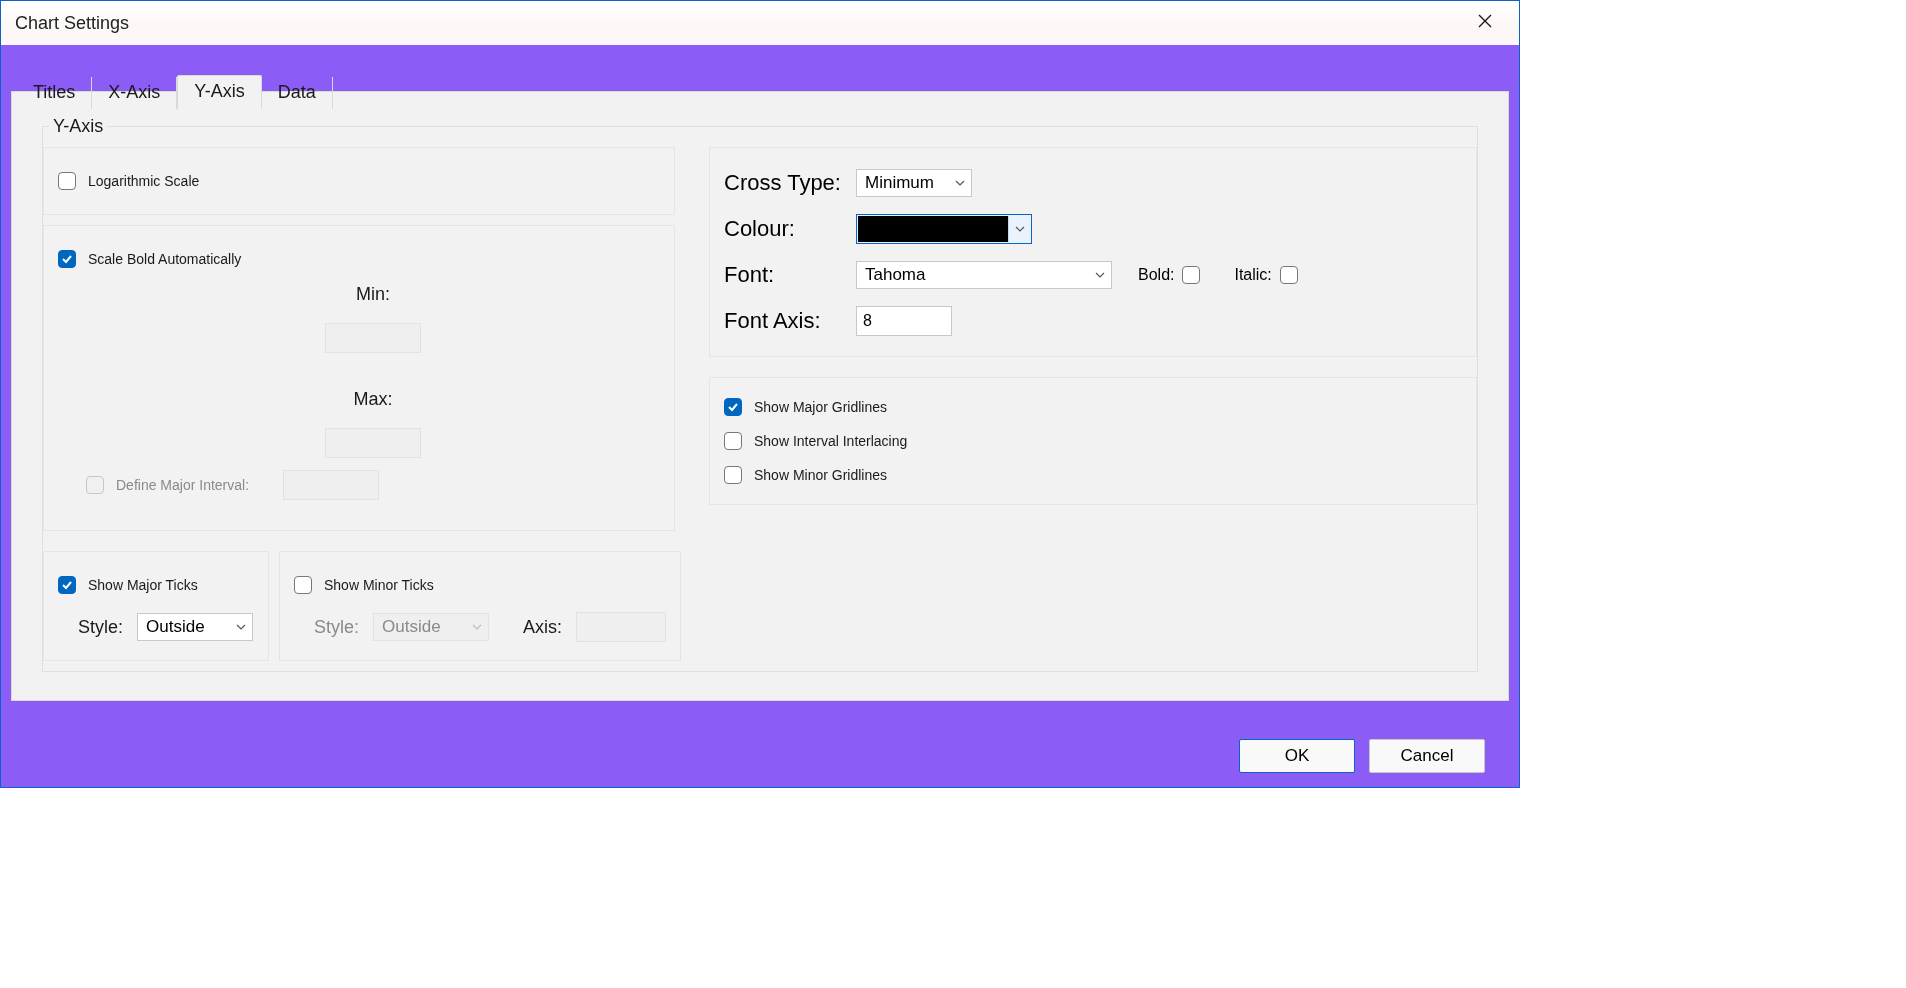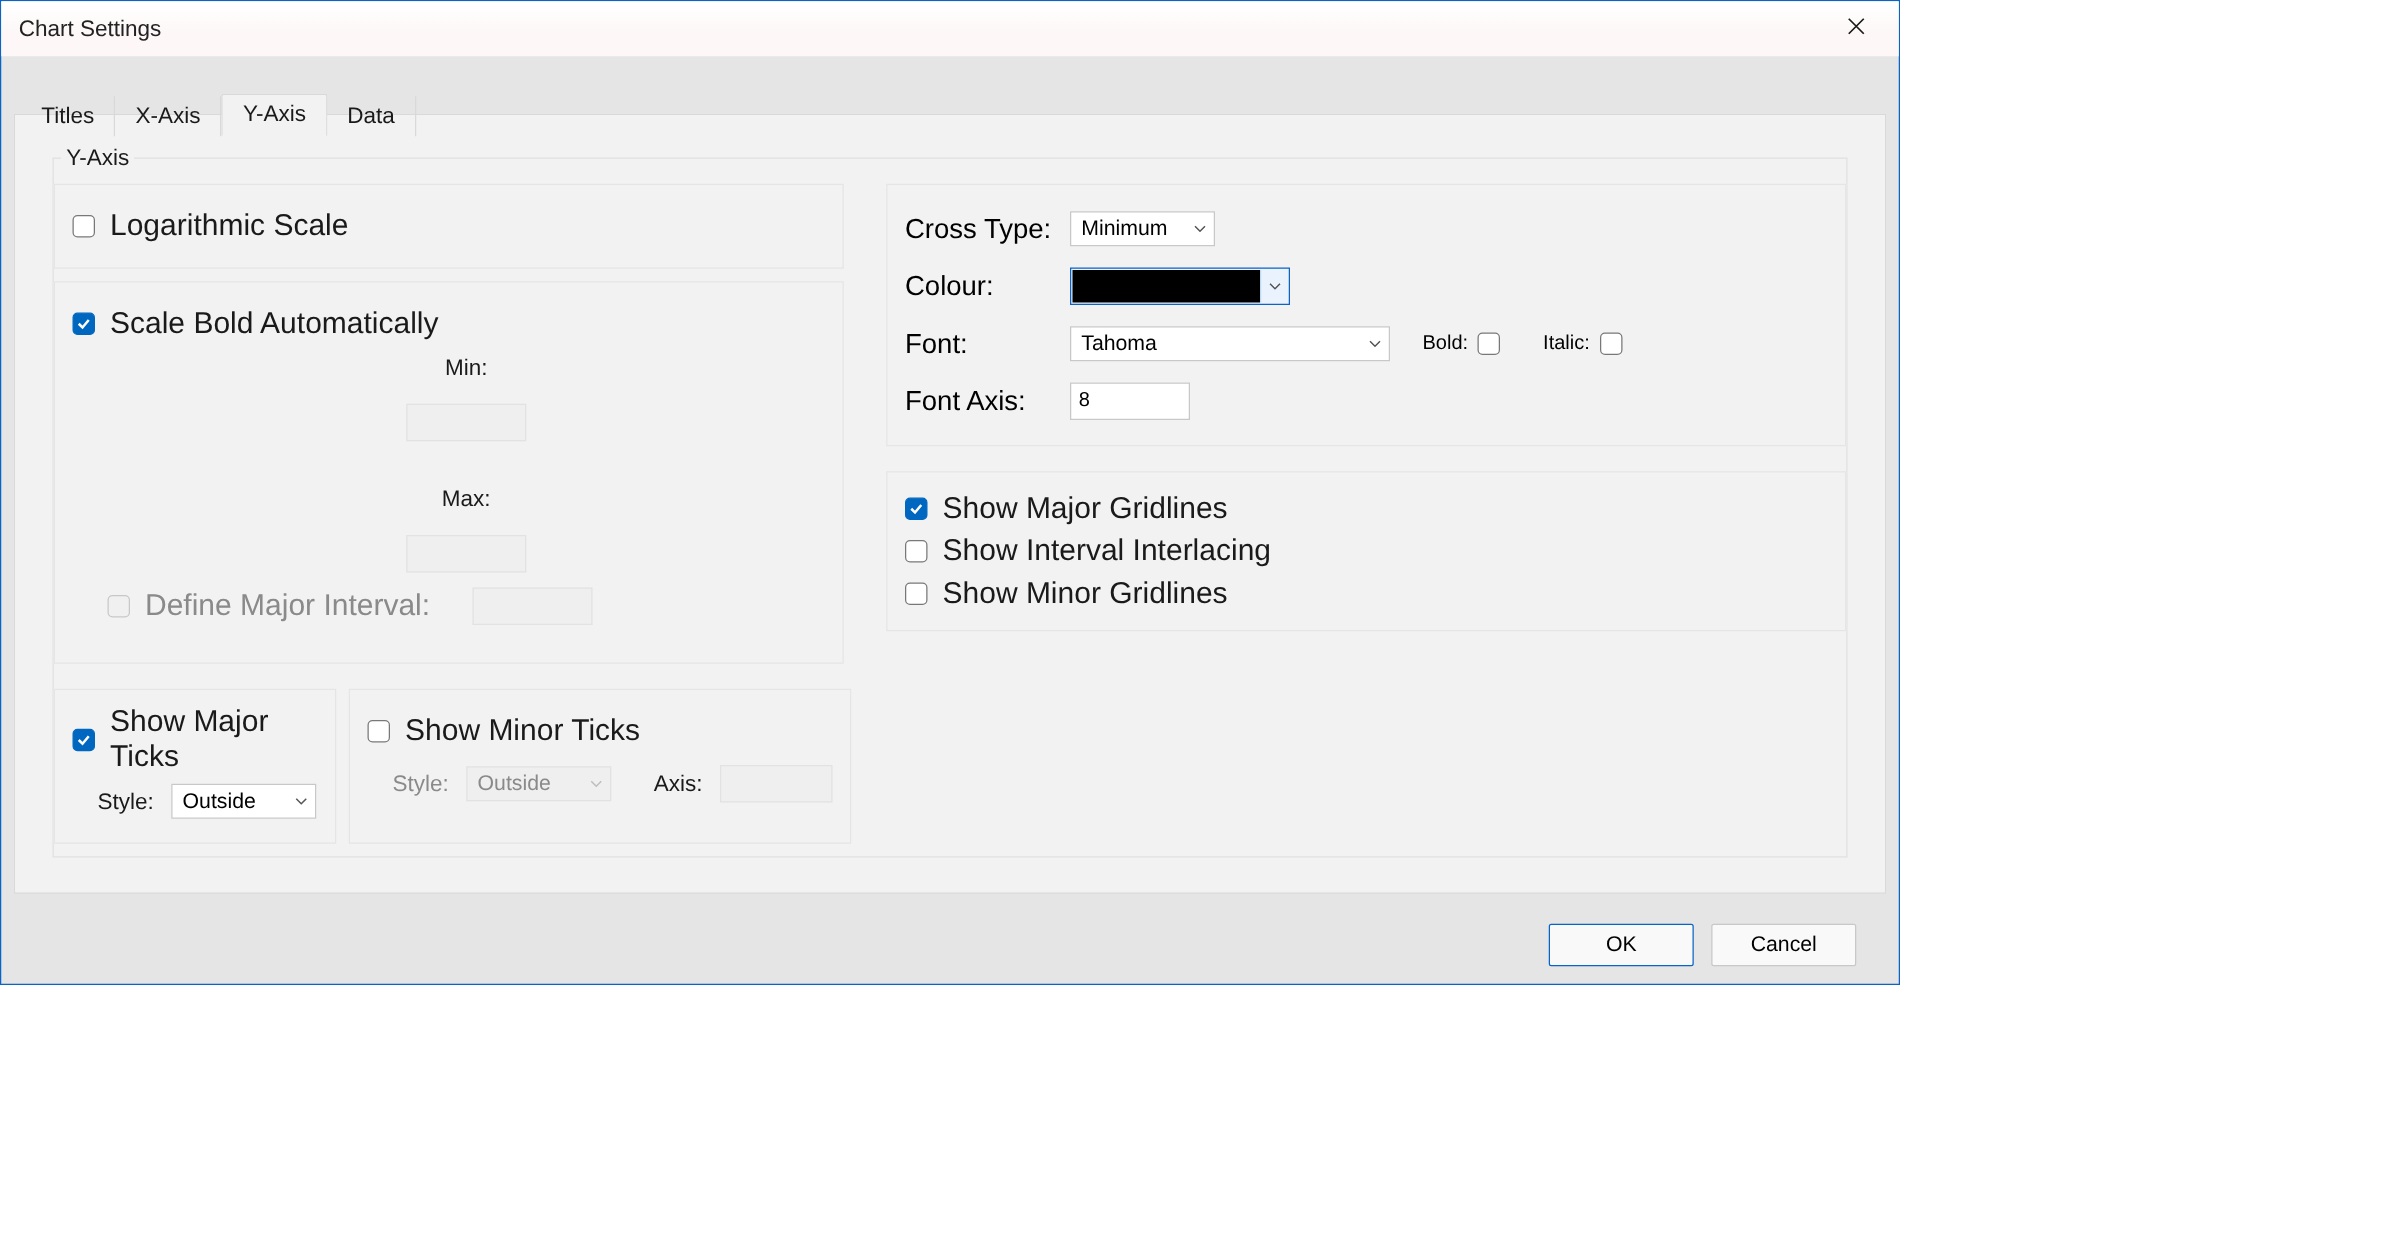--- a/index.html
+++ b/index.html
@@ -7,21 +7,21 @@
     margin: 0; padding: 0;
     font-family: "Segoe UI", Tahoma, sans-serif;
     font-size: 16px;
     background: #fff;
     color: #000;
   }
   .window {
     width: 1520px;
     height: 788px;
     border: 1px solid #0a63c7;
-    background: #e5e5e5;
+    background: #8b5cf6;
     position: relative;
   }
   .titlebar {
     height: 44px;
     display: flex;
     align-items: center;
     padding: 0 14px;
     background: linear-gradient(#fff, #fdf7f7 60%, #fdf7f7);
   }
   .titlebar .title {
@@ -123,21 +123,21 @@
   .chk.checked {
     background: #0067c0;
     border-color: #0067c0;
   }
   .chk.checked svg { width: 12px; height: 12px; }
   .chk.disabled {
     border-color: #c7c7c7;
     background: #f0f0f0;
   }
   .chk-label {
-    font-size: 24px;
+    font-size: 14px;
     color: #1a1a1a;
     margin-left: 2px;
   }
   .chk-label.disabled { color: #8a8a8a; }
 
   .text-input {
     height: 30px;
     border: 1px solid #e2e2e2;
     background: #efefef;
     width: 96px;

